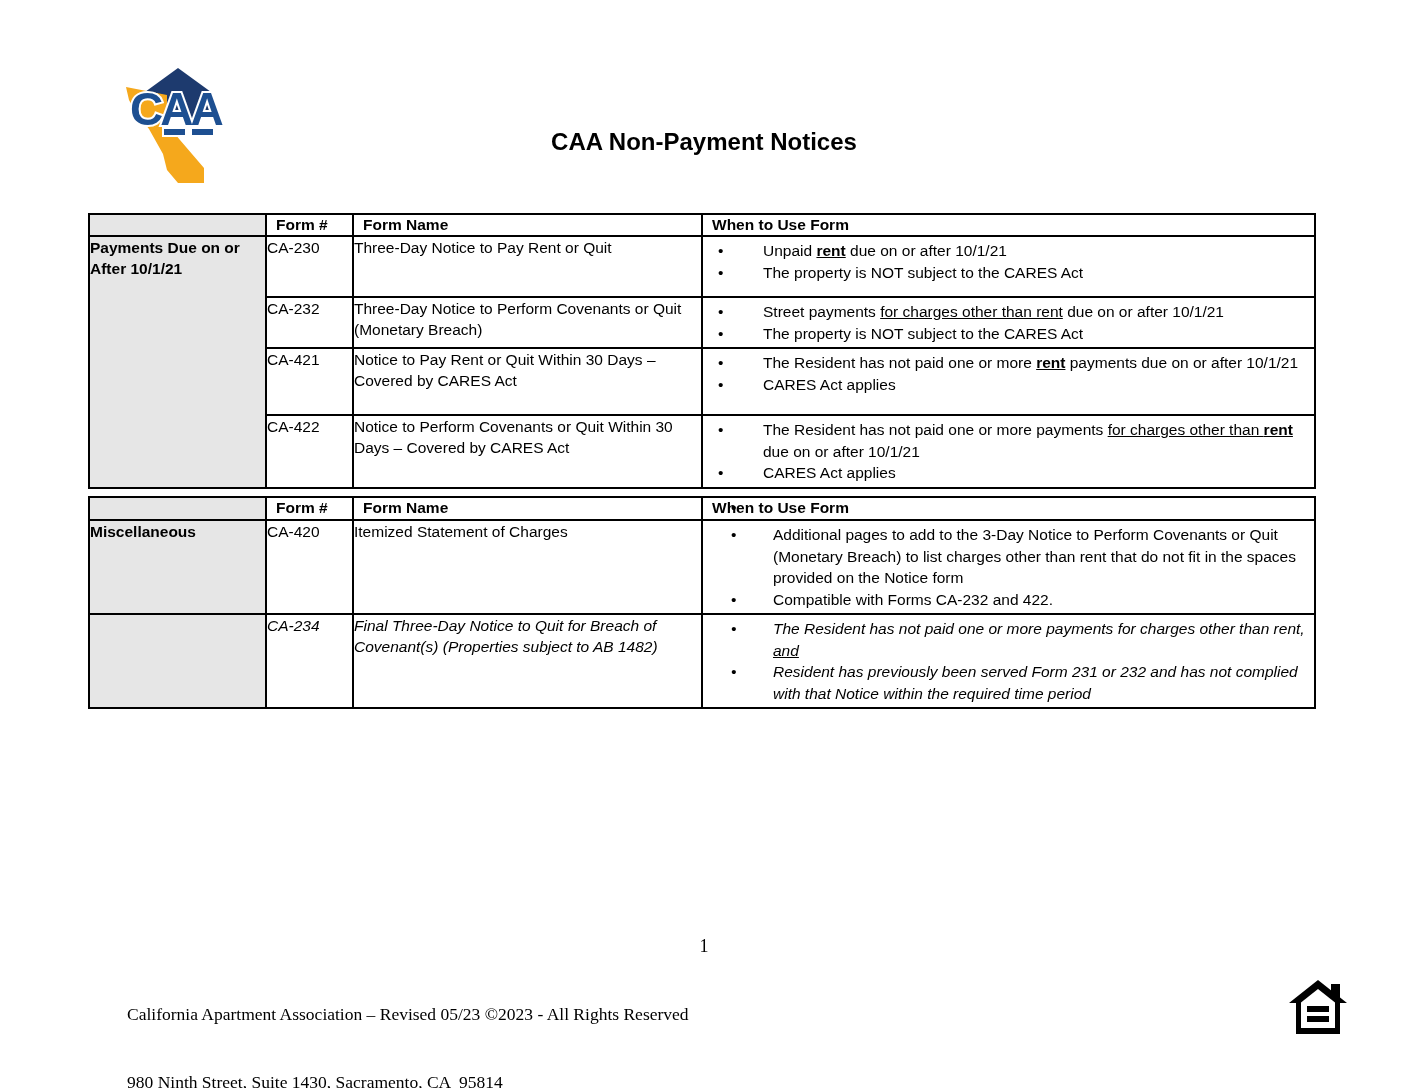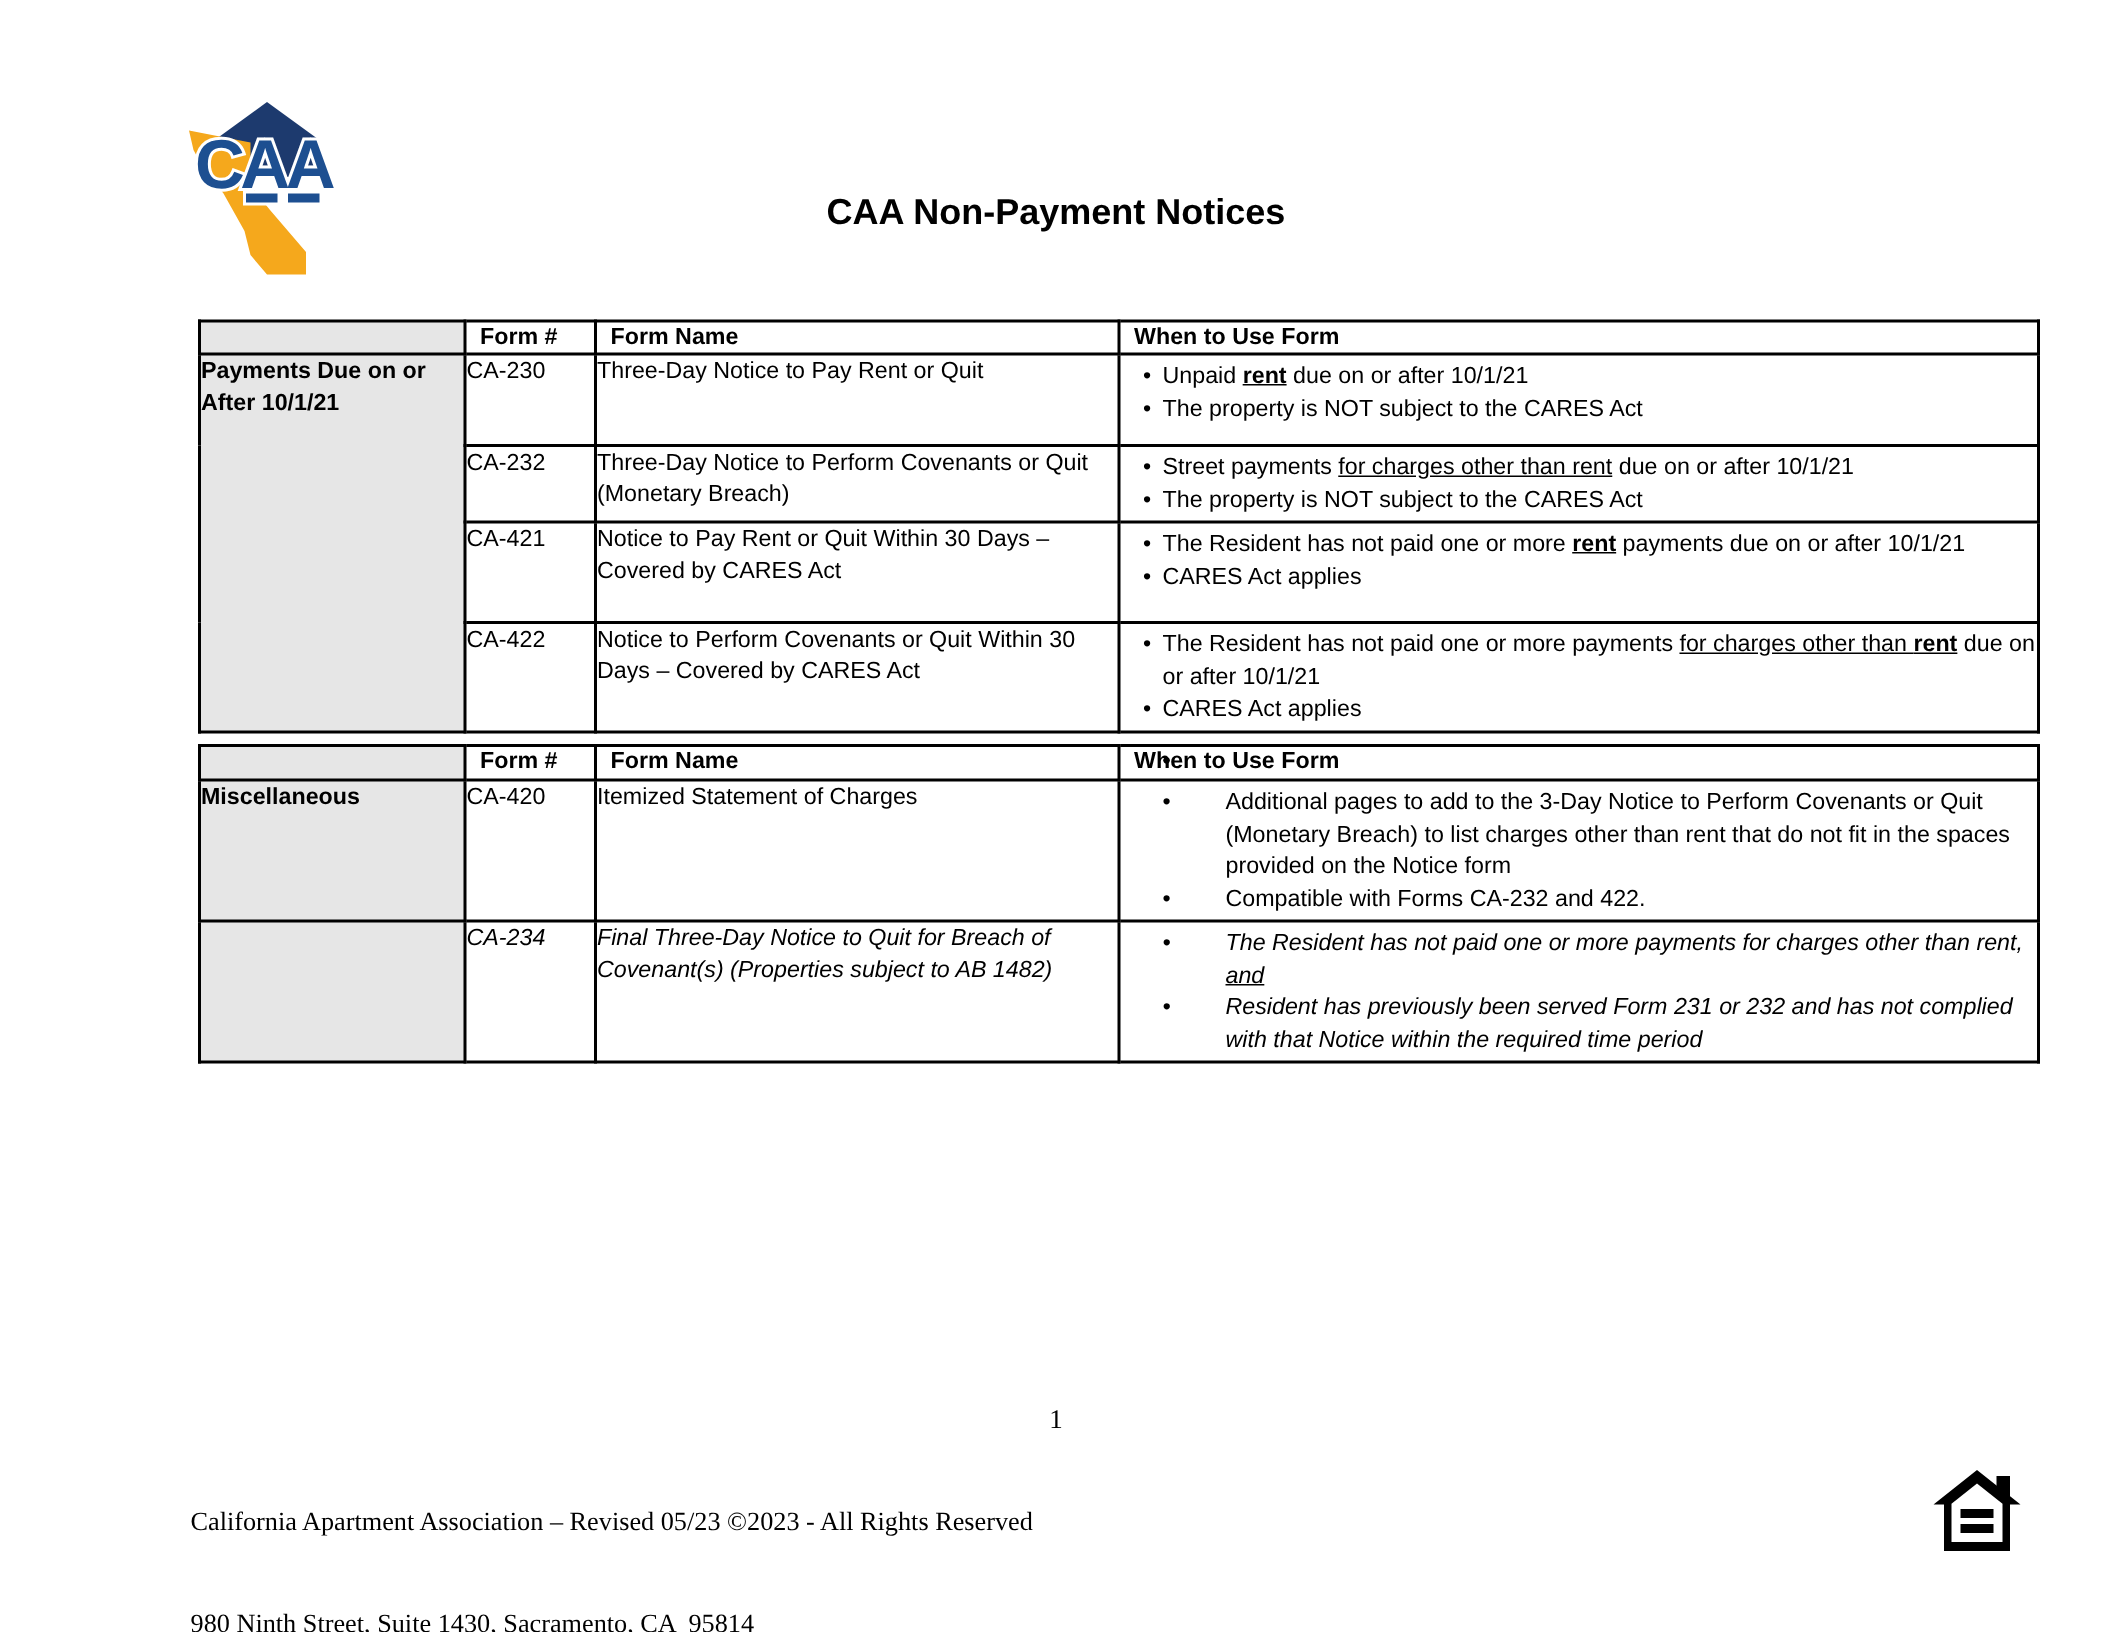--- a/index.html
+++ b/index.html
@@ -13,39 +13,39 @@
 
   
   .title { position:absolute; left:0; top:127px; width:100%; text-align:center;
            font-weight:bold; font-size:24px; line-height:30px; }
 
   
   .tbl-wrap1 { position:absolute; left:88px; top:213px; }
   .tbl-wrap2 { position:absolute; left:88px; top:496px; }
 
   table.forms { border-collapse:collapse; table-layout:fixed; width:1226px;
-                font-size:15.5px;margin-left:44px; }
+                font-size:15.5px; }
   table.forms col.c0 { width:177px; }
   table.forms col.c1 { width:87px;  }
   table.forms col.c2 { width:349px; }
   table.forms col.c3 { width:613px; }
 
   table.forms th, table.forms td { border:2px solid #000; vertical-align:top;
                 text-align:left; padding:0; }
   table.forms th { font-weight:bold; padding:1px 9px; white-space:nowrap; }
 
   .section-cell { background:#e6e6e6; font-weight:bold; padding:2px 10px; }
   td.section-cell { vertical-align:middle; line-height:21px; }
 
   .formnum  { padding:3px 4px 2px 9px; line-height:21px; }
   .formname { padding:3px 10px 2px 11px; line-height:21px; }
 
   .when-cell ul { list-style:none; margin:3px 0 3px 0; padding:0; }
   .when-cell li { position:relative; line-height:21.5px; }
-  .t1 .when-cell li { padding-left:28px; }
+  .t1 .when-cell li { padding-left:60px; }
   .t1 .when-cell li::before { content:"\2022"; position:absolute; left:15px; }
   .t2 .when-cell li { padding-left:70px; }
   .t2 .when-cell li::before { content:"\2022"; position:absolute; left:28px; }
   th.bullet-head { position:relative; padding-left:62px; }
   th.bullet-head::before { content:"\2022"; position:absolute; left:28px; }
 
   .t1 tr.hr { height:21px; }
   .t1 tr.r0 { height:61px; }
   .t1 tr.r1 { height:44px; }
   .t1 tr.r2 { height:67px; }

